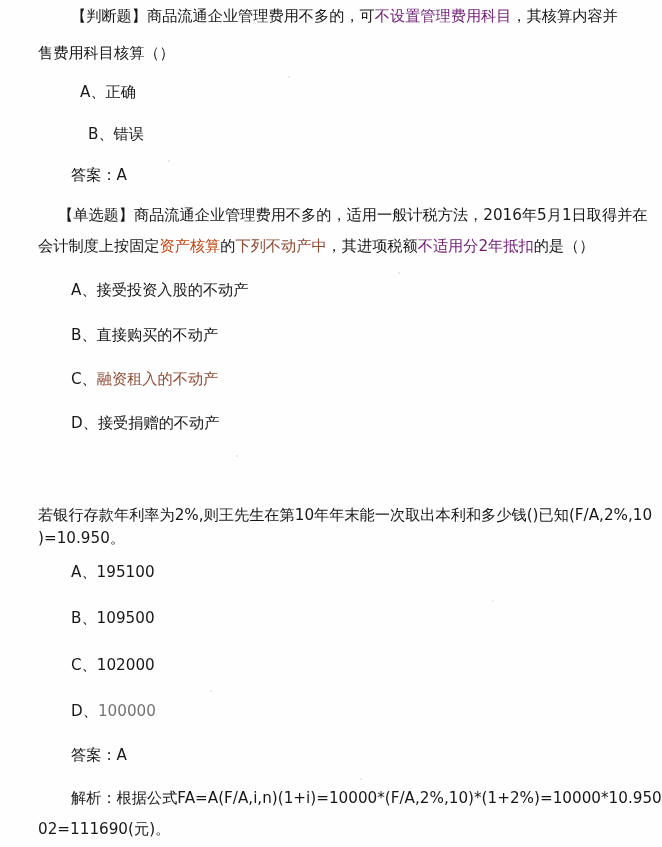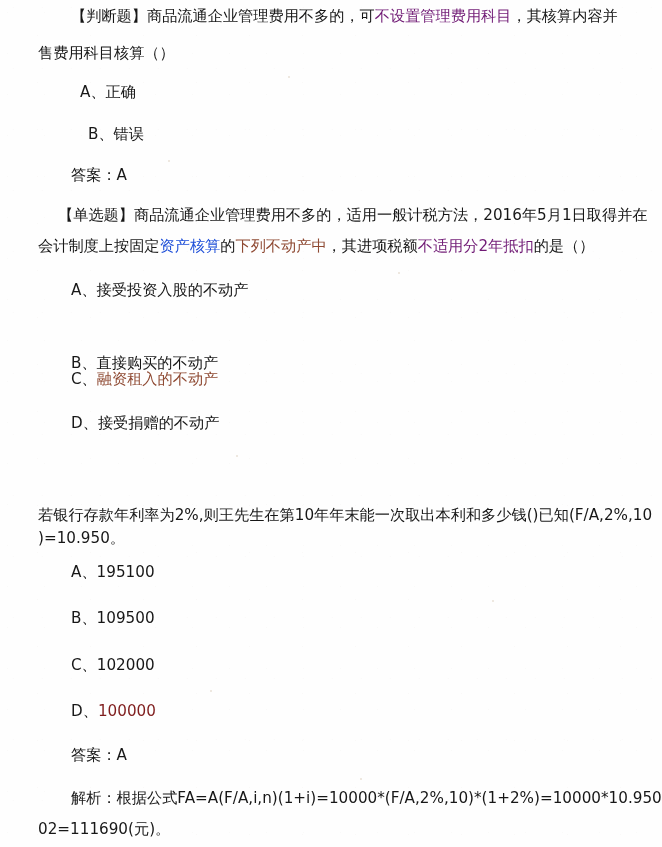--- a/index.html
+++ b/index.html
@@ -23,23 +23,23 @@
   }
   .para {
     position: absolute;
     white-space: nowrap;
     font-size: 15.2px;
     line-height: 1;
     color: #171717;
   }
   
   .r   { color: #701a75; }
-  .r2  { color: #1d4ed8; }
+  .r2  { color: #c2410c; }
   .rw  { color: #8f4a33; }
-  .faint { color: #7f1d1d; }
+  .faint { color: #737373; }
 
   
   .noise {
     position: absolute;
     inset: 0;
     pointer-events: none;
     opacity: 0.035;
     background:
       radial-gradient(circle at 20% 30%, #aa9988 0.5px, transparent 0.6px),
       radial-gradient(circle at 70% 75%, #998877 0.5px, transparent 0.6px),
@@ -67,21 +67,21 @@
   <div class="para" style="left:88px; top:127px;"><span>B、</span><span>错误</span></div>
 
   <div class="para" style="left:71px; top:168px;"><span>答案：</span><span>A</span></div>
 
   <div class="para" style="left:58px; top:208px;"><span>【单选题】</span><span>商品流通企业管理费用不多的，适用一般计税方法，2016年5月1日取得并在</span></div>
 
   <div class="para" style="left:38px; top:239px;"><span>会计制度上按固定</span><span class="r2">资产核算</span><span>的</span><span class="rw">下列不动产中</span><span>，其进项税额</span><span class="r">不适用分2年抵扣</span><span>的是（）</span></div>
 
   <div class="para" style="left:71px; top:283px;"><span>A、</span><span>接受投资入股的不动产</span></div>
 
-  <div class="para" style="left:71px; top:328px;margin-top:28px;"><span>B、</span><span>直接购买的不动产</span></div>
+  <div class="para" style="left:71px; top:328px;"><span>B、</span><span>直接购买的不动产</span></div>
 
   <div class="para" style="left:71px; top:372px;"><span>C、</span><span class="rw">融资租入的不动产</span></div>
 
   <div class="para" style="left:71px; top:416px;"><span>D、</span><span>接受捐赠的不动产</span></div>
 
 
   <div class="para" style="left:38px; top:500px;margin-top:8px;">若银行存款年利率为2%,则王先生在第10年年末能一次取出本利和多少钱()已知(F/A,2%,10</div>
 
   <div class="para" style="left:38px; top:531px;">)=10.950。</div>
 

